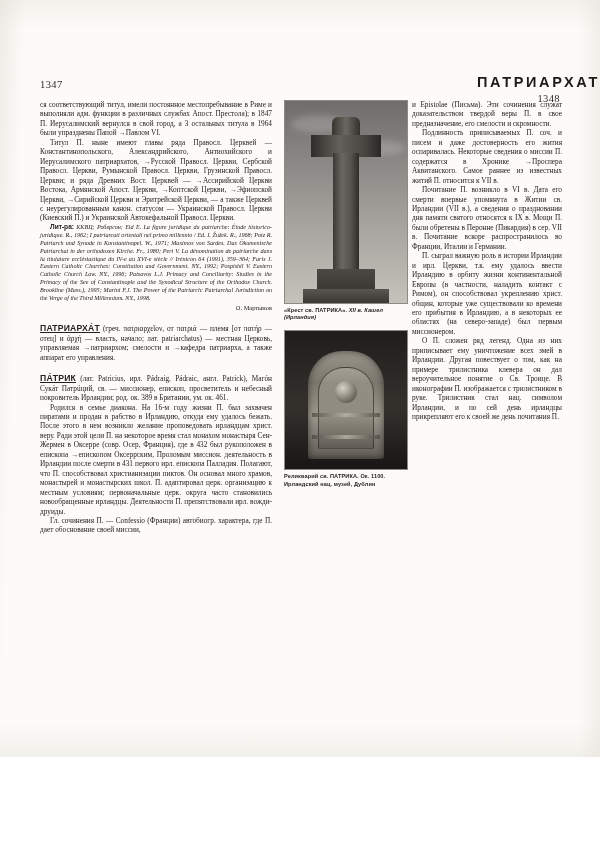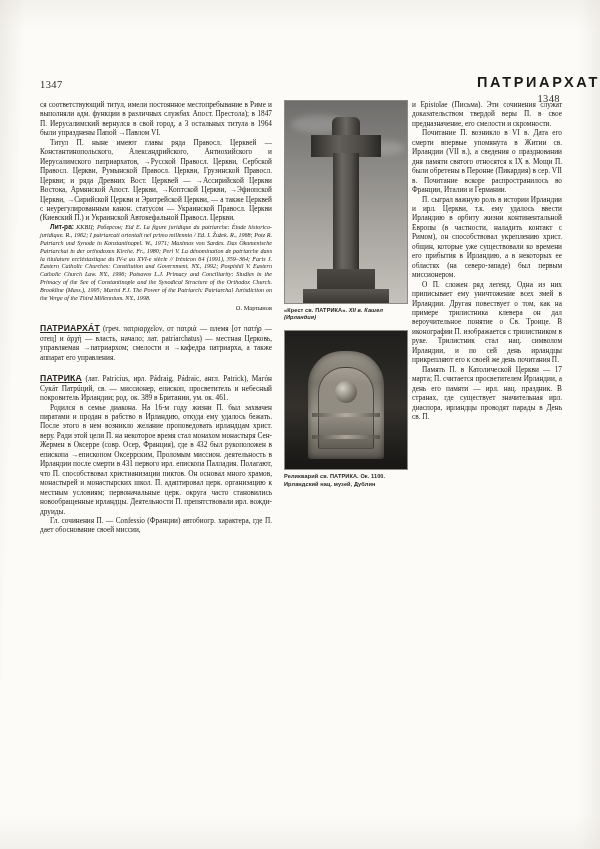--- a/index.html
+++ b/index.html
@@ -6,21 +6,21 @@
     margin: 0;
     padding: 0;
     background: #ffffff;
   }
   body {
     font-family: "Liberation Serif", "DejaVu Serif", serif;
   }
   #page {
     position: relative;
     width: 600px;
-    height: 849px;
+    height: 757px;
     background: #fdfdfb;
     overflow: hidden;
   }
   
   #paper-texture {
     position: absolute;
     inset: 0;
     background:
       linear-gradient(92deg, rgba(226,222,214,0.55) 0px, rgba(255,255,255,0) 26px),
       linear-gradient(270deg, rgba(226,222,214,0.45) 0px, rgba(255,255,255,0) 22px),
@@ -249,21 +249,21 @@
 
     <p class="bib"><span class="lbl">Лит-ра:</span> <span class="it">ККВЦ; Роберсон; Eid E. La figure juridique du patriarche: Étude historico-juridique. R., 1962; I patriarcati orientali nel primo millennio / Ed. I. Žužek. R., 1968; Potz R. Patriarch und Synode in Konstantinopel. W., 1971; Maximos von Sardes. Das Ökumenische Patriarchat in der orthodoxen Kirche. Fr., 1980; Peri V. La dénomination de patriarche dans la titulature ecclésiastique du IV-e au XVI-e siècle // Irénicon 64 (1991), 359–364; Faris J. Eastern Catholic Churches: Constitution and Government. NY., 1992; Pospishil V. Eastern Catholic Church Law. NY., 1996; Patsavos L.J. Primacy and Conciliarity: Studies in the Primacy of the See of Constantinople and the Synodical Structure of the Orthodox Church. Brookline (Mass.), 1995; Marini F.J. The Power of the Patriarch: Patriarchal Jurisdiction on the Verge of the Third Millennium. NY., 1998.</span></p>
     <p class="sig">О. Мартынов</p>
 
     <div class="gap-md"></div>
 
     <p class="noindent"><span class="entry-head">ПАТРИАРХÁТ</span> <span>(греч. πατριαρχεῖον, от πατριά — племя [от πατήρ — отец] и ἀρχή — власть, начало; лат. patriarchatus) — местная Церковь, управляемая →патриархом; смелости и →кафедра патриарха, а также аппарат его управления.</span></p>
 
     <div class="gap-md"></div>
 
-    <p class="noindent"><span class="entry-head">ПАТРИКА</span> <span>(лат. Patricius, ирл. Pádraig, Pádraic, англ. Patrick), Магóн Сукáт Патрúций, св. — миссионер, епископ, просветитель и небесный покровитель Ирландии; род. ок. 389 в Британии, ум. ок. 461.</span></p>
+    <p class="noindent"><span class="entry-head">ПÁТРИК</span> <span>(лат. Patricius, ирл. Pádraig, Pádraic, англ. Patrick), Магóн Сукáт Патрúций, св. — миссионер, епископ, просветитель и небесный покровитель Ирландии; род. ок. 389 в Британии, ум. ок. 461.</span></p>
     <p>Родился в семье диакона. На 16-м году жизни П. был захвачен пиратами и продан в рабство в Ирландию, откуда ему удалось бежать. После этого в нем возникло желание проповедовать ирландцам христ. веру. Ради этой цели П. на некоторое время стал монахом монастыря Сен-Жермен в Оксерре (совр. Осер, Франция), где в 432 был рукоположен в епископа →епископом Оксеррским, Проломым миссион. деятельность в Ирландии после смерти в 431 первого ирл. епископа Палладия. Полагают, что П. способствовал христианизации пиктов. Он основал много храмов, монастырей и монастырских школ. П. адаптировал церк. организацию к местным условиям; первоначальные церк. округа часто становились новообращенные ирландцы. Деятельности П. препятствовали ирл. вожди-друиды.</p>
     <p>Гл. сочинения П. — Confessio (Франции) автобиогр. характера, где П. дает обоснование своей миссии,</p>
   </div>
 
   <div class="figcol">
 
     <div class="figure">
       <div class="fig-frame photo-cross">
         <div class="sky-cloud" style="left:6px;top:14px;width:56px;height:18px;"></div>
         <div class="sky-cloud" style="right:2px;top:40px;width:48px;height:14px;"></div>
@@ -291,18 +291,18 @@
       <div class="fig-caption">
         <span>Реликварий св. ПАТРИКА.</span>
         <span>Ок. 1100. Ирландский нац. музей, Дублин</span>
       </div>
     </div>
 
   </div>
 
   <div class="col c3">
     <p class="noindent">и Epistolae (Письма). Эти сочинения служат доказательством твердой веры П. в свое предназначение, его смелости и скромности.</p>
+    <p>Подлинность приписываемых П. соч. и писем и даже достоверность его жития оспаривалась. Некоторые сведения о миссии П. содержатся в Хронике →Проспера Аквитанского. Самое раннее из известных житий П. относится к VII в.</p>
     <p>Почитание П. возникло в VI в. Дата его смерти впервые упомянута в Житии св. Ирландии (VII в.), а сведения о праздновании дня памяти святого относятся к IX в. Мощи П. были обретены в Перонне (Пикардия) в сер. VII в. Почитание вскоре распространилось во Франции, Италии и Германии.</p>
     <p>П. сыграл важную роль в истории Ирландии и ирл. Церкви, т.к. ему удалось ввести Ирландию в орбиту жизни континентальной Европы (в частности, наладить контакт с Римом), он способствовал укреплению христ. общин, которые уже существовали ко времени его прибытия в Ирландию, а в некоторых ее областях (на северо-западе) был первым миссионером.</p>
     <p>О П. сложен ряд легенд. Одна из них приписывает ему уничтожение всех змей в Ирландии. Другая повествует о том, как на примере трилистника клевера он дал вероучительное понятие о Св. Троице. В иконографии П. изображается с трилистником в руке. Трилистник стал нац. символом Ирландии, и по сей день ирландцы прикрепляют его к своей же день почитания П.</p>
-    <p>Память П. в Католической Церкви — 17 марта; П. считается просветителем Ирландии, а день его памяти — ирл. нац. праздник. В странах, где существует значительная ирл. диаспора, ирландцы проводят парады в День св. П.</p>
   </div>
 </div>
 
 </body></html>

